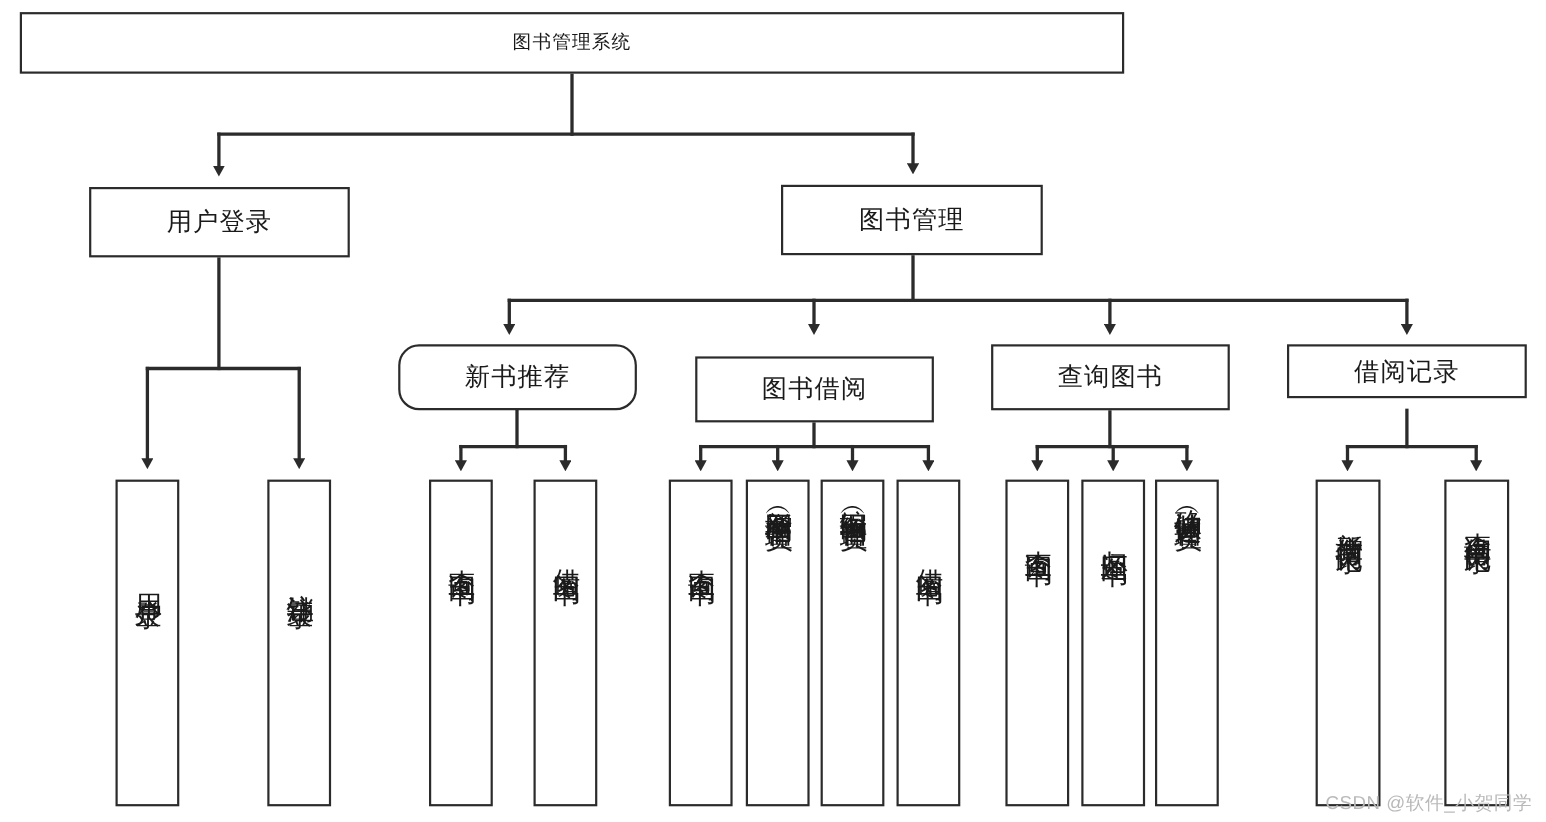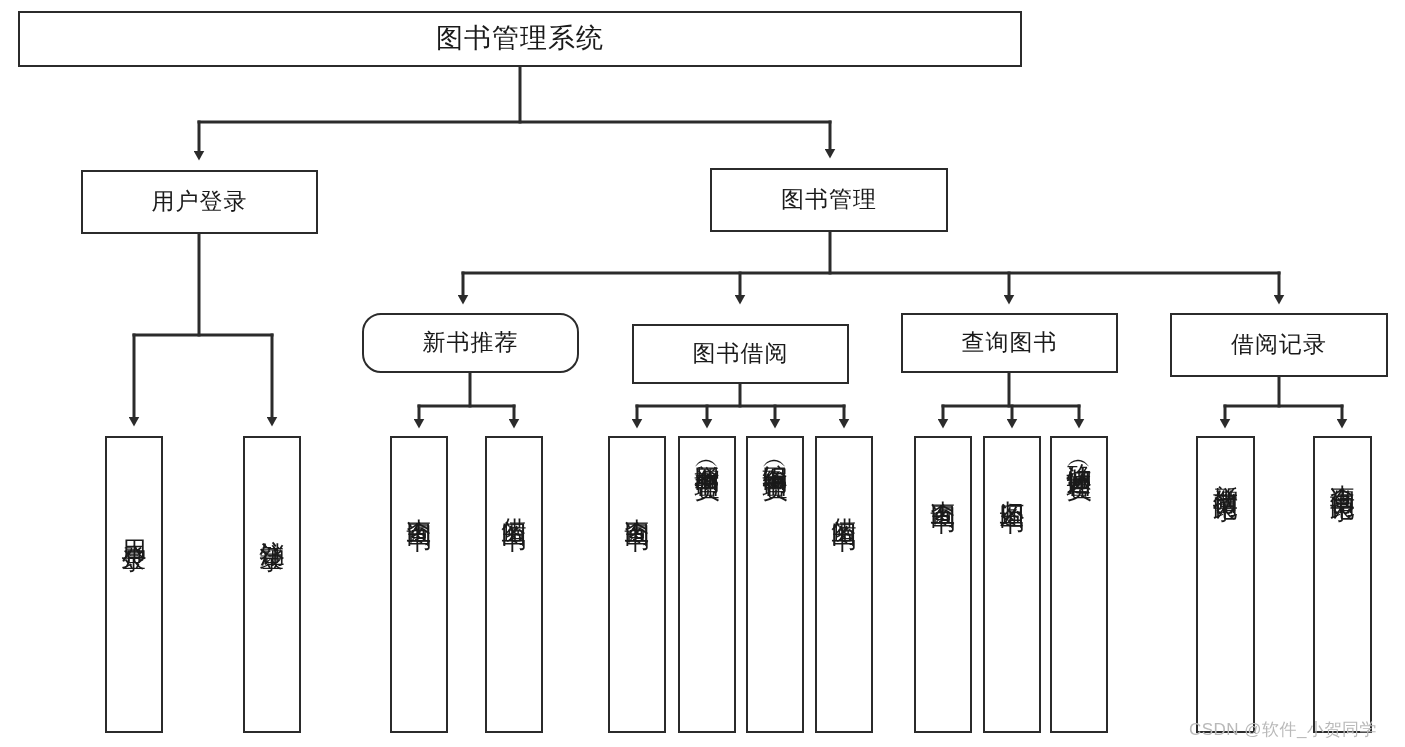--- a/index.html
+++ b/index.html
@@ -28,21 +28,21 @@
   }
   .node .lbl{
     display:block;
     text-align:center;
     line-height:1.18;
     letter-spacing:1px;
   }
 
   
   .h-node .lbl{font-size:23px;}
-  #n-root .lbl{font-size:27px;}
+  #n-root .lbl{font-size:17px;}
 
   
   .v-node{
     align-items:flex-start;
     justify-content:center;
     padding-top:6px;
   }
   .v-node .lbl{
     writing-mode:vertical-rl;
     text-orientation:upright;
@@ -53,21 +53,21 @@
   }
   .v-node.tall .lbl{letter-spacing:2px;}
   .v-node.mid .lbl{padding-top:76px;}
   .v-node.mid2 .lbl{padding-top:54px;}
   .v-node.mid3 .lbl{padding-top:36px;}
   .v-node.mid4 .lbl{padding-top:20px;}
 
   
   #watermark{
     position:absolute;
-    right:28px;
+    right:12px;
     bottom:6px;
     font-size:17px;
     color:#b9b9b9;
     letter-spacing:0.5px;
     white-space:nowrap;
   }
 </style>
 </head>
 <body>
 
@@ -136,21 +136,21 @@
 
   <div class="node h-node" style="left:362px;top:313px;width:217px;height:60px;border-radius:19px;">
     <span class="lbl">新书推荐</span>
   </div>
   <div class="node h-node" style="left:632px;top:324px;width:217px;height:60px;">
     <span class="lbl">图书借阅</span>
   </div>
   <div class="node h-node" style="left:901px;top:313px;width:217px;height:60px;">
     <span class="lbl">查询图书</span>
   </div>
-  <div class="node h-node" style="left:1170px;top:313px;width:218px;height:64px;">
+  <div class="node h-node" style="left:1170px;top:313px;width:218px;height:49px;">
     <span class="lbl">借阅记录</span>
   </div>
 
   <div class="node v-node mid" style="left:105px;top:436px;width:58px;height:297px;">
     <span class="lbl">用户登录</span>
   </div>
   <div class="node v-node mid" style="left:243px;top:436px;width:58px;height:297px;">
     <span class="lbl">注销登录</span>
   </div>
 

